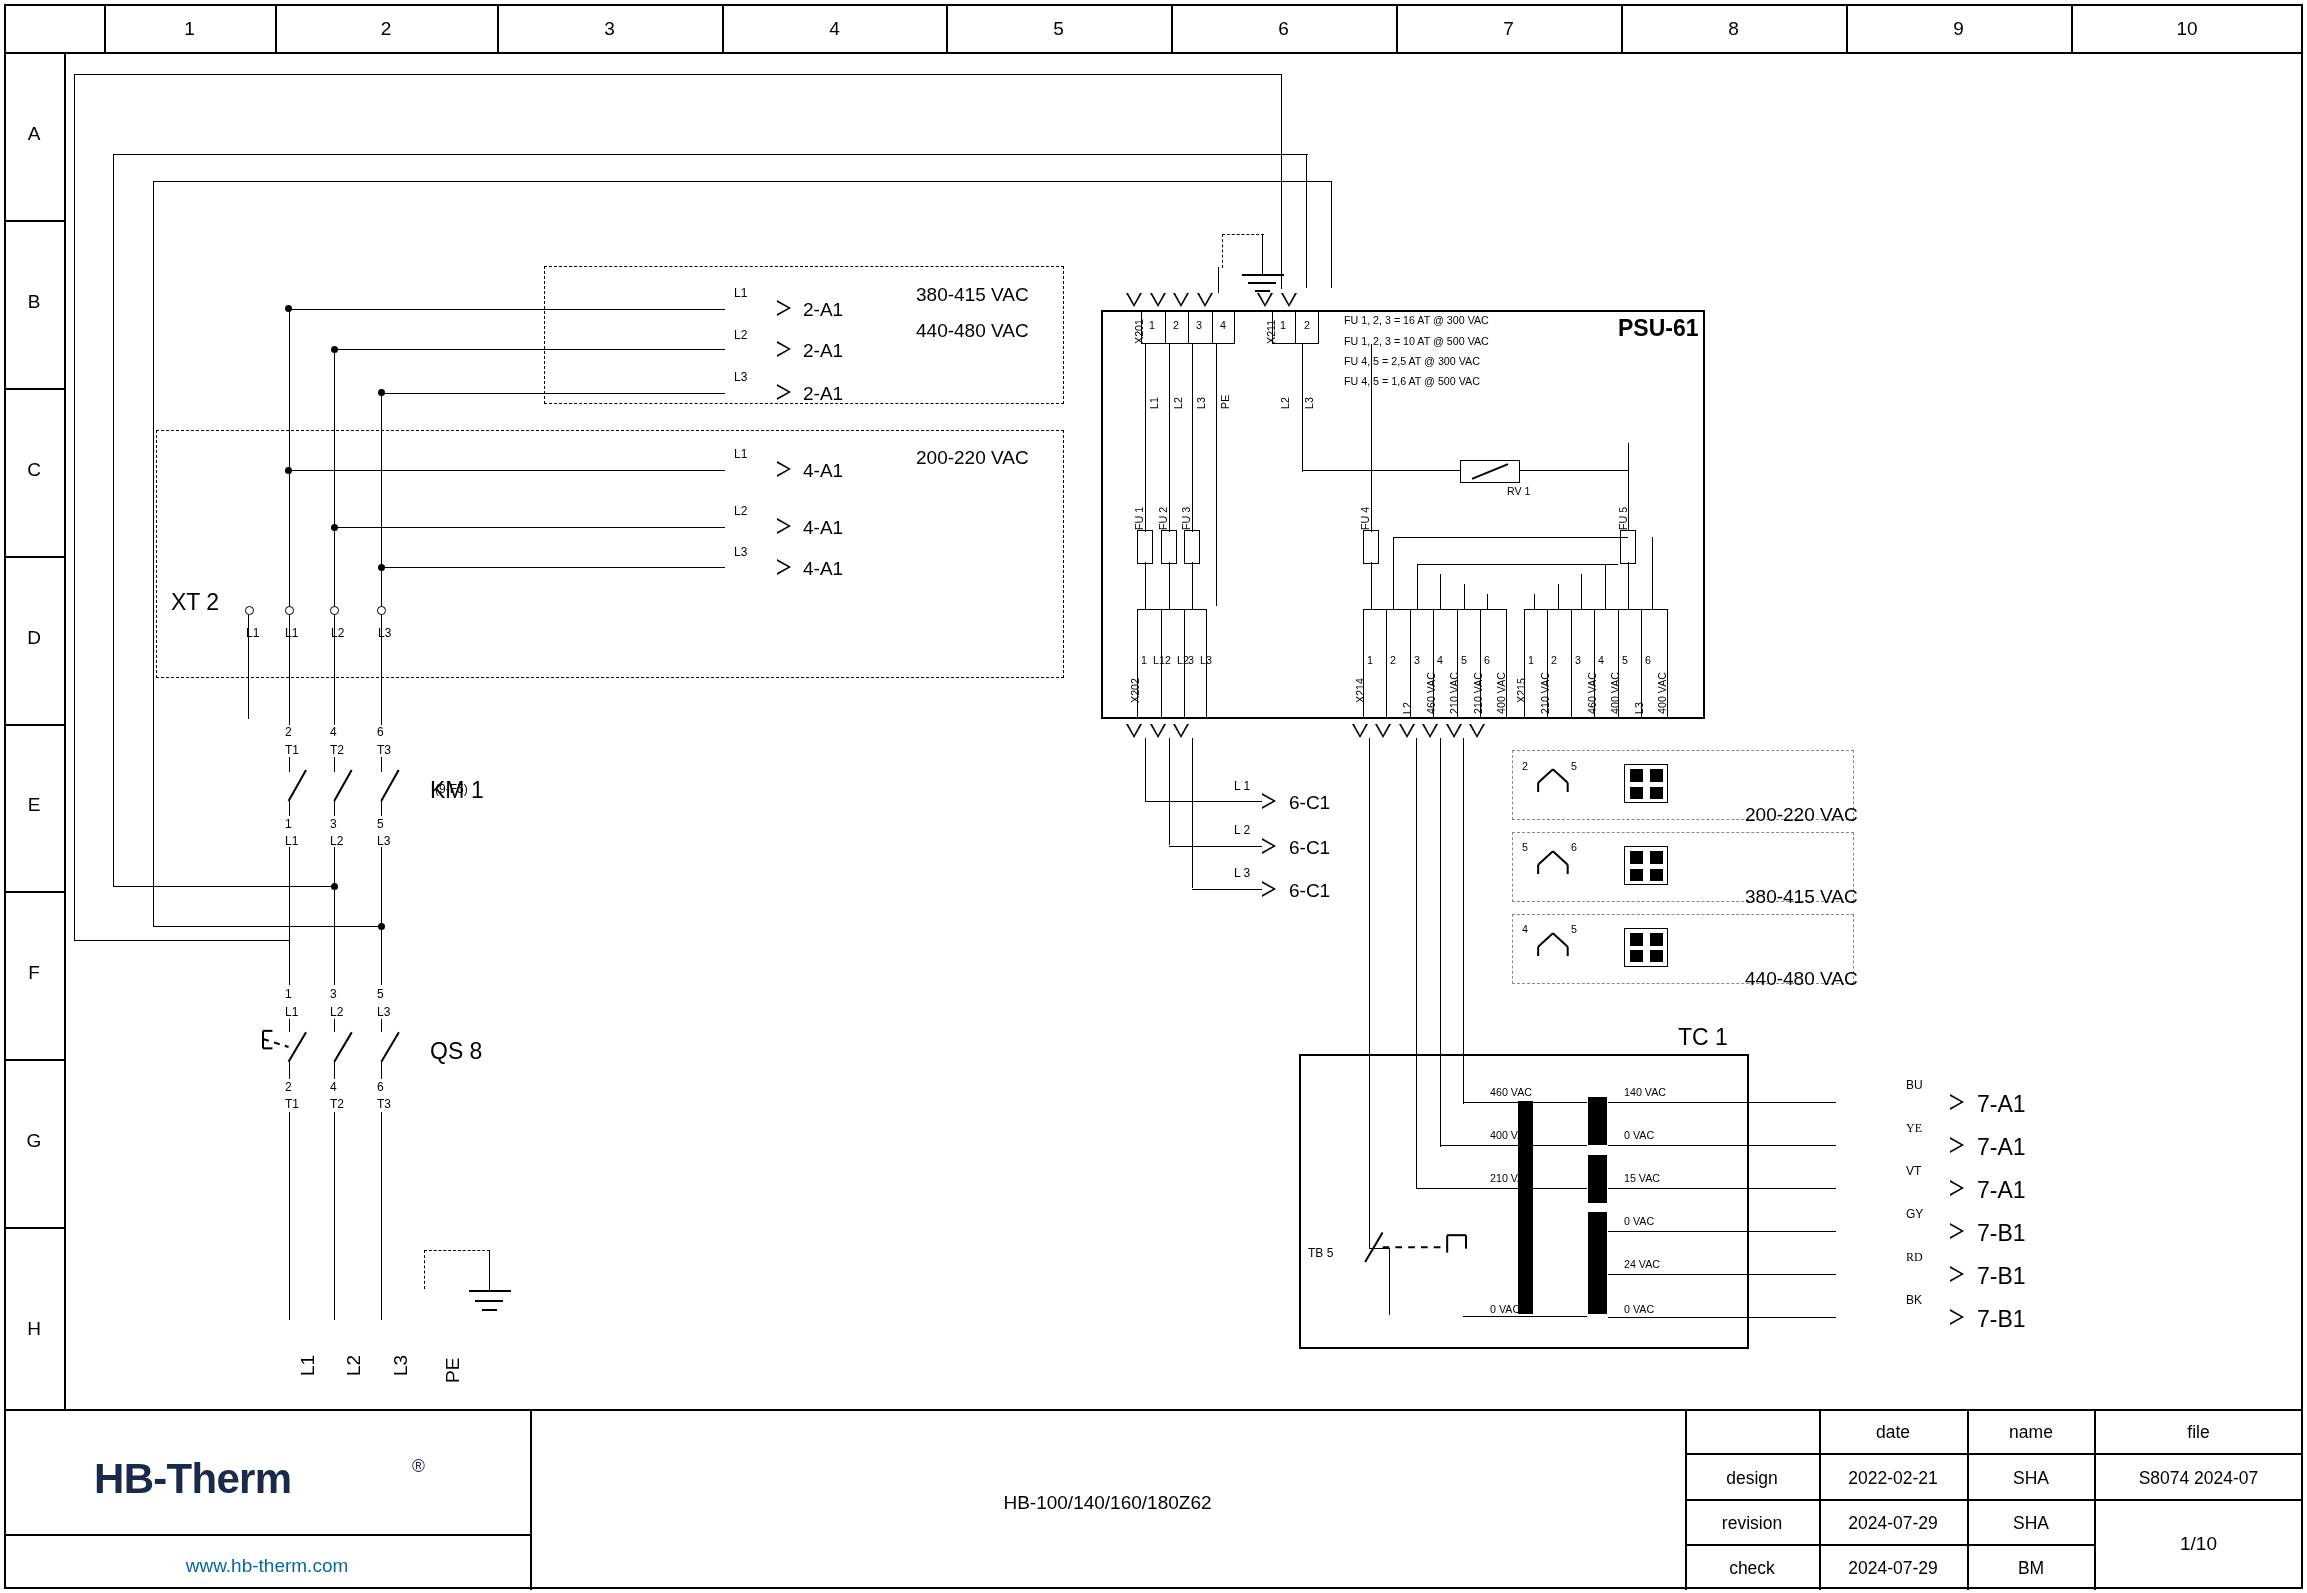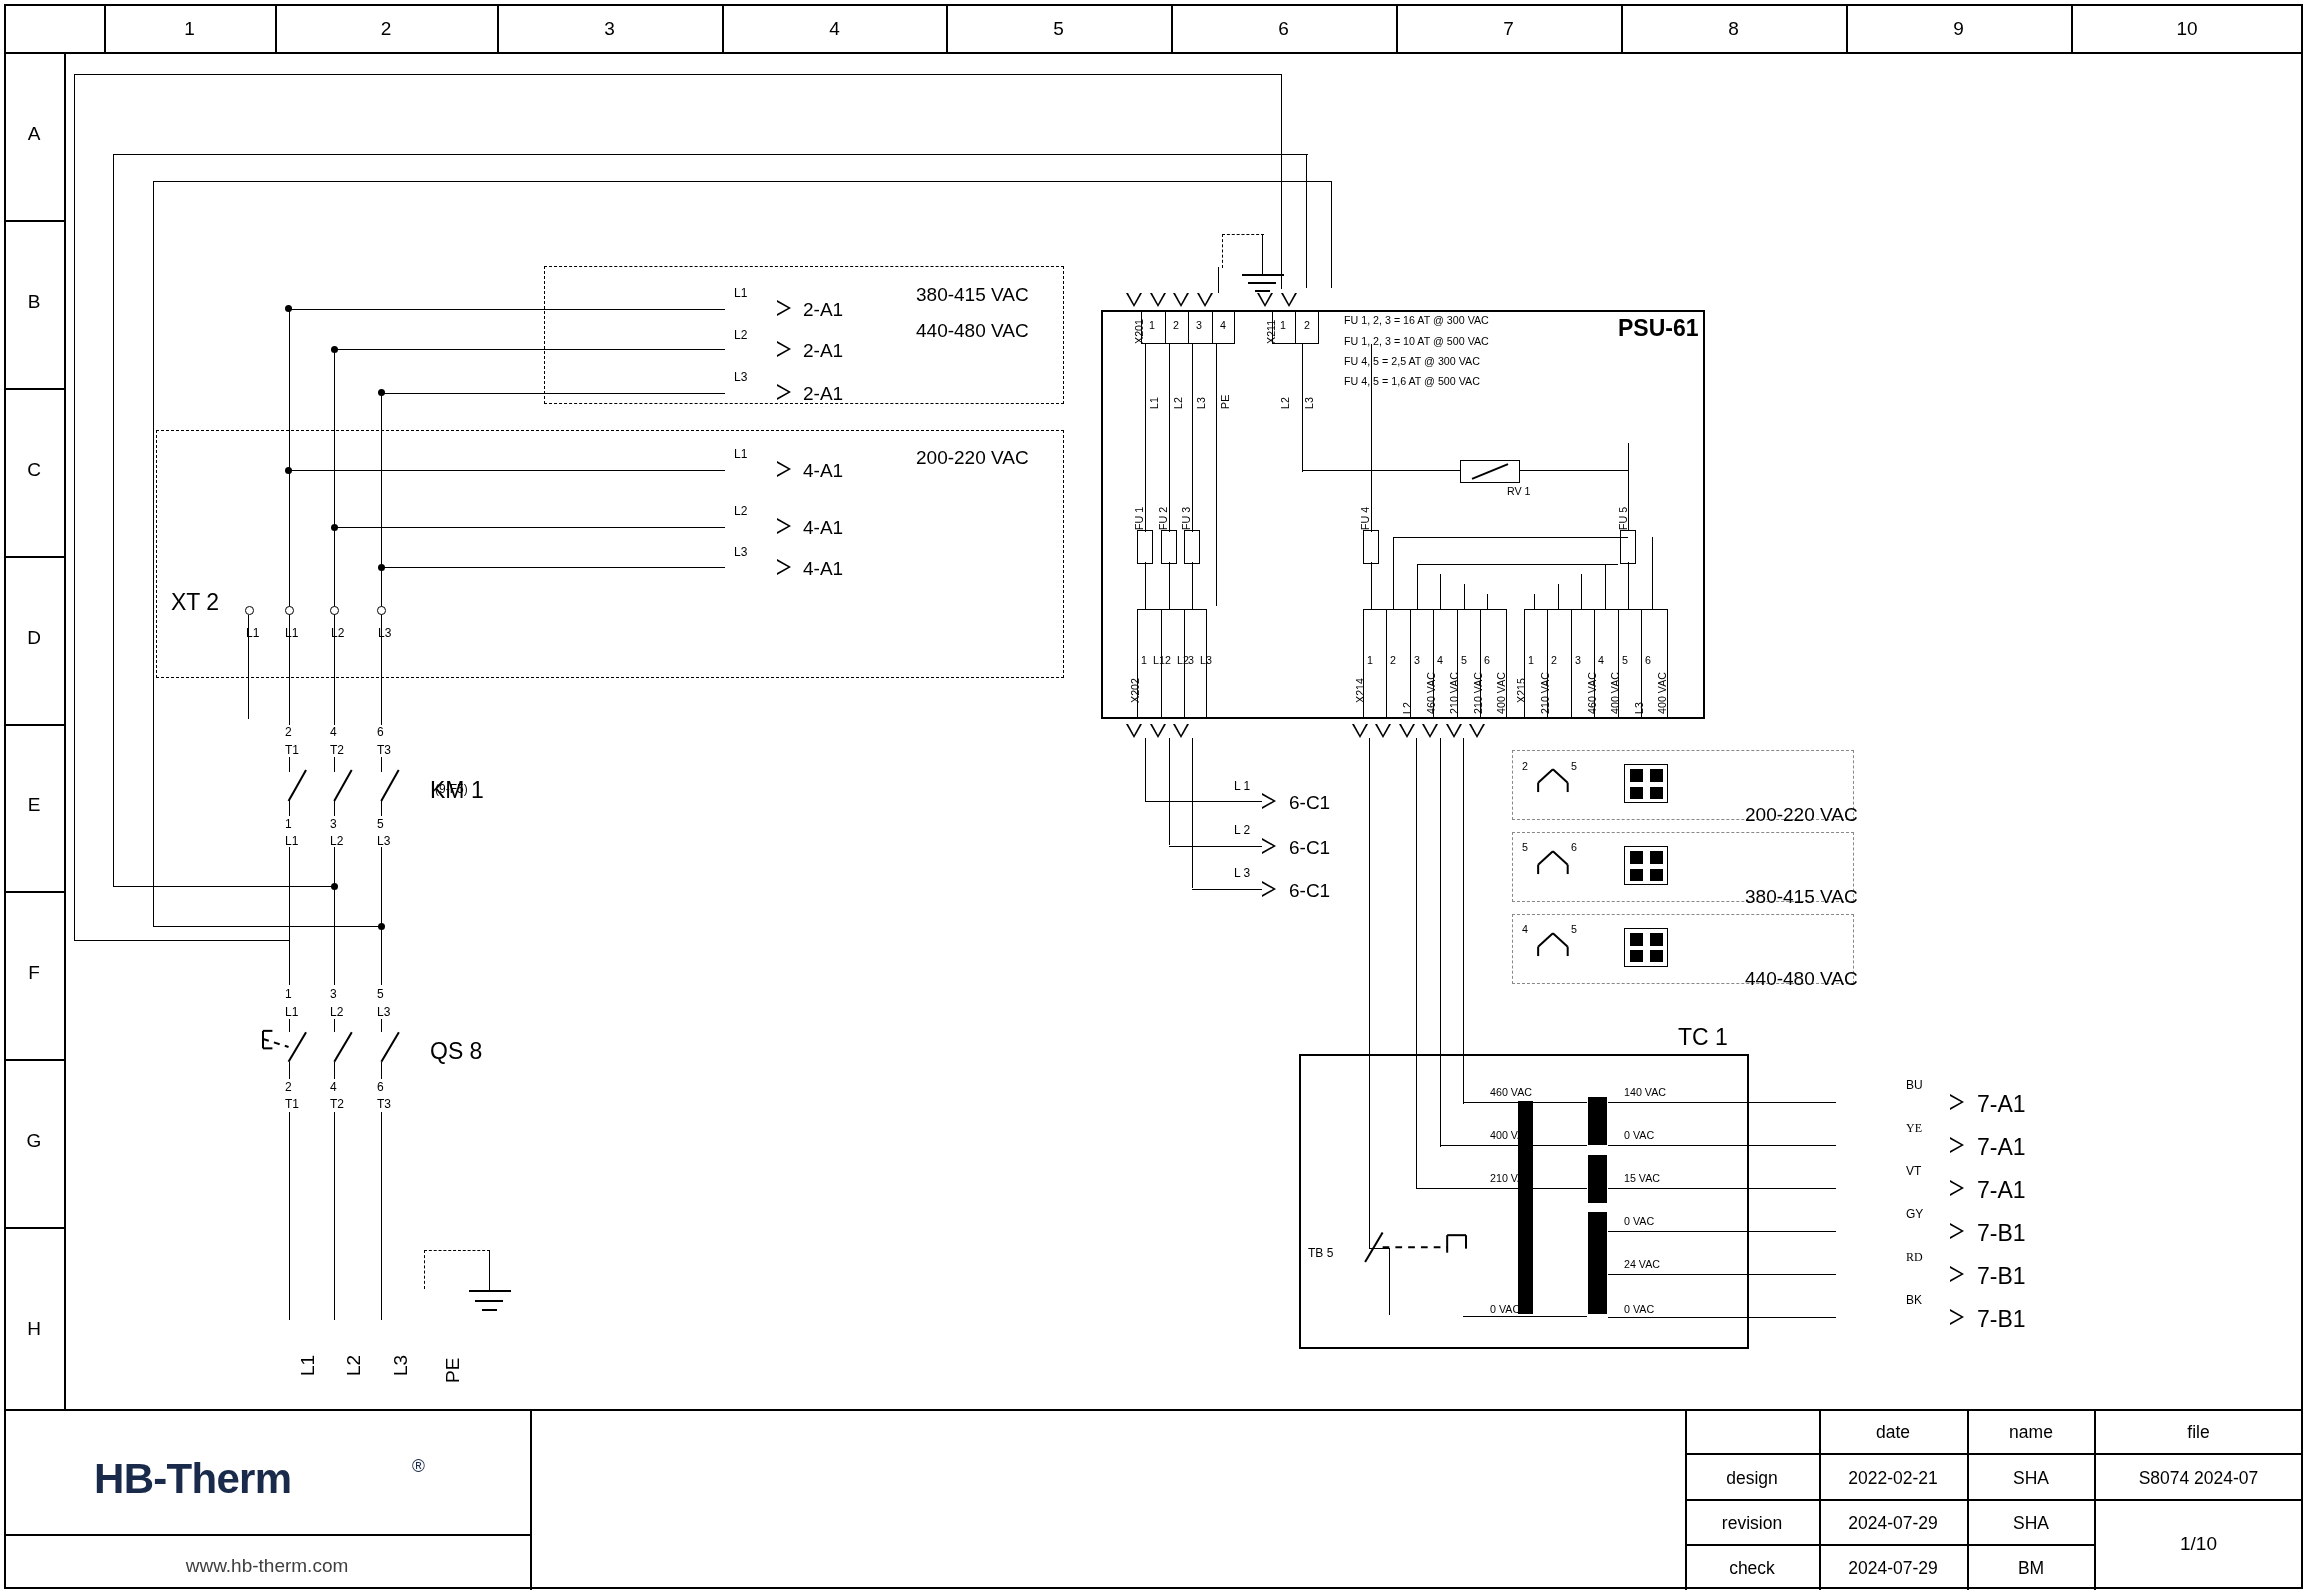--- a/index.html
+++ b/index.html
@@ -624,22 +624,23 @@
   <div class="ln v3" style="left:1967px;top:1409px;height:181px;"></div>
   <div class="ln v3" style="left:2094px;top:1409px;height:181px;"></div>
   <div class="ln h3" style="left:1685px;top:1453px;width:618px;"></div>
   <div class="ln h3" style="left:1685px;top:1499px;width:618px;"></div>
   <div class="ln h3" style="left:1685px;top:1544px;width:409px;"></div>
   <div class="ln h3" style="left:2094px;top:1499px;width:209px;"></div>
   <div class="ln h3" style="left:4px;top:1534px;width:526px;"></div>
 
   <div class="t" style="left:94px;top:1458px;font-size:42px;font-weight:bold;color:#1a2a4a;letter-spacing:-0.7px;">HB-Therm</div>
   <div class="t" style="left:412px;top:1458px;font-size:17.5px;color:#1a2a4a;">®</div>
-  <div class="t lg ctr" style="left:4px;top:1556px;width:526px;color:#404040;">www.hb-therm.com</div>
-
+  <div class="t lg ctr" style="left:4px;top:1556px;width:526px;color:#0369a1;">www.hb-therm.com</div>
+
+  <div class="t lg ctr" style="left:530px;top:1493px;width:1155px;">HB-100/140/160/180Z62</div>
 
   <div class="t ctr" style="left:1819px;top:1424px;width:148px;font-size:17.5px;">date</div>
   <div class="t ctr" style="left:1967px;top:1424px;width:128px;font-size:17.5px;">name</div>
   <div class="t ctr" style="left:2094px;top:1424px;width:209px;font-size:17.5px;">file</div>
 
   <div class="t ctr" style="left:1685px;top:1470px;width:134px;font-size:17.5px;">design</div>
   <div class="t ctr" style="left:1819px;top:1470px;width:148px;font-size:17.5px;">2022-02-21</div>
   <div class="t ctr" style="left:1967px;top:1470px;width:128px;font-size:17.5px;">SHA</div>
 
   <div class="t ctr" style="left:1685px;top:1515px;width:134px;font-size:17.5px;">revision</div>

